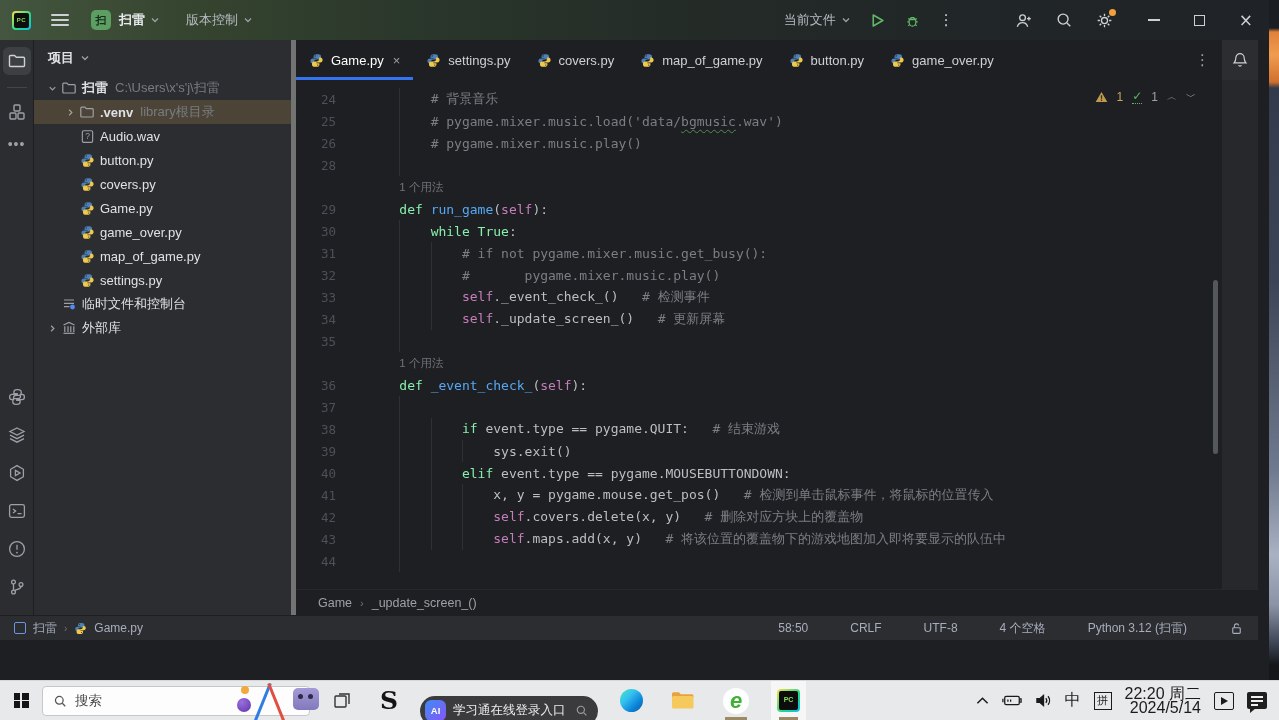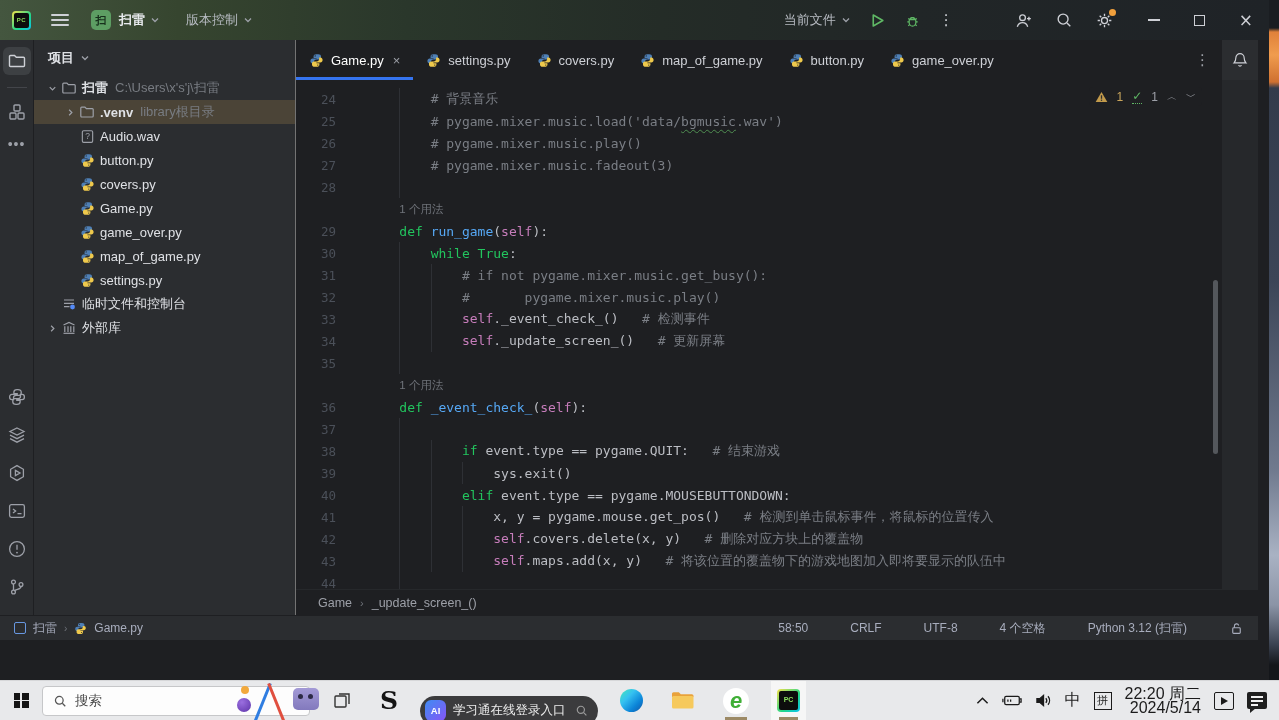--- a/index.html
+++ b/index.html
@@ -49,21 +49,21 @@
 
   
   .stripe { width:34px; background:#2b2d30; border-right:1px solid #1e1f22; display:flex; flex-direction:column; align-items:center; padding-top:7px;}
   .stripe-btn { width:28px; height:28px; border-radius:6px; display:flex; align-items:center; justify-content:center; margin-bottom:10px; cursor:pointer;}
   .stripe-btn.active { background:#3d4043; }
   .stripe-sep { width:20px; height:1px; background:#43454a; margin:2px 0 10px;}
   .stripe-more { color:#9da0a8; font-size:14px; letter-spacing:1px; cursor:pointer; }
   .stripe-bottom { margin-top:auto; display:flex; flex-direction:column; align-items:center; padding-bottom:4px;}
 
   
-  .project { width:262px; background:#2b2d30; border-right:1px solid #737373; font-size:13px; color:#dfe1e5; overflow:hidden;}
+  .project { width:262px; background:#2b2d30; border-right:5px solid #737373; font-size:13px; color:#dfe1e5; overflow:hidden;}
   .proj-header { height:36px; display:flex; align-items:center; padding-left:14px; gap:6px; font-weight:bold; color:#dfe1e5; cursor:pointer;}
   .trow { height:24px; display:flex; align-items:center; cursor:pointer; white-space:nowrap;}
   .trow.selected { background:#4b4437; }
   .trow .chevslot { width:16px; display:flex; justify-content:center; flex:none;}
   .trow .ticon { width:18px; display:flex; justify-content:center; flex:none; margin-right:4px;}
   .trow .tname { color:#dfe1e5; }
   .trow .tname.bold { font-weight:bold; }
   .trow .tsuffix { color:#787c82; margin-left:7px; }
 
   
@@ -82,21 +82,21 @@
   .inspections { position:absolute; top:7px; right:56px; display:flex; align-items:center; gap:9px; font-size:12px; color:#9da0a8; background:#1e1f22; padding:2px 6px; border-radius:4px; cursor:pointer;}
   .insp-chk { color:#5fb865; font-size:12px; border-bottom:1.5px dotted #5fb865;}
   .insp-nav { color:#9da0a8; font-size:10px; }
 
   #code { padding-top:8px; font-family:"DejaVu Sans Mono",monospace; font-size:13px; }
   .cl { height:22px; display:flex; align-items:center; white-space:pre; }
   .gutter { width:72px; flex:none; text-align:right; padding-right:32px; color:#4b5059; font-size:12.5px;}
   .lcontent { position:relative; height:100%; display:flex; align-items:center; flex:1; min-width:0;}
   .guide { position:absolute; top:0; bottom:0; width:1px; background:#2e3035;}
   .tk-c { color:#7a7e85; }
-  .tk-k { color:#22c55e;margin-top:48px; }
+  .tk-k { color:#86efac;margin-top:48px; }
   .tk-f { color:#56a8f5; }
   .tk-s { color:#c77dbb; }
   .tk-d { color:#bcbec4; }
   .tk-cw { color:#7a7e85; text-decoration:underline wavy #4f8f51 1px; text-underline-offset:3px;}
   .inlay { color:#6f737a; font-size:11.5px; font-family:"Liberation Sans","DejaVu Sans",sans-serif;}
 
   .breadcrumbs { height:26px; display:flex; align-items:center; gap:8px; padding-left:22px; font-size:12.5px; color:#9da0a8; background:#1e1f22; border-top:1px solid #26282b;}
   .bc-sep { color:#6f737a; font-size:11px;}
 
   
@@ -507,21 +507,20 @@
             <span style="color:#c8a45c;">1</span>
             <span class="insp-chk">✓</span>
             <span>1</span>
             <span class="insp-nav">︿</span>
             <span class="insp-nav">﹀</span>
           </div>
           <div id="code">
               <div class="cl"><div class="gutter">24</div><div class="lcontent"><span class="guide" style="left: 31.32px;"></span><span style="padding-left: 62.64px;"><span class="tk-c"># 背景音乐</span></span></div></div>
               <div class="cl"><div class="gutter">25</div><div class="lcontent"><span class="guide" style="left: 31.32px;"></span><span style="padding-left: 62.64px;"><span class="tk-c"># pygame.mixer.music.load('data/</span><span class="tk-cw">bgmusic</span><span class="tk-c">.wav')</span></span></div></div>
               <div class="cl"><div class="gutter">26</div><div class="lcontent"><span class="guide" style="left: 31.32px;"></span><span style="padding-left: 62.64px;"><span class="tk-c"># pygame.mixer.music.play()</span></span></div></div>
-              <div class="cl"><div class="gutter">27</div><div class="lcontent"><span class="guide" style="left: 31.32px;"></span><span style="padding-left: 62.64px;"><span class="tk-c"># pygame.mixer.music.fadeout(3)</span></span></div></div>
               <div class="cl"><div class="gutter">28</div><div class="lcontent"><span class="guide" style="left: 31.32px;"></span><span style="padding-left: 0px;"></span></div></div>
               <div class="cl"><div class="gutter"></div><div class="lcontent"><span class="inlay" style="padding-left: 31.32px;">1 个用法</span></div></div>
               <div class="cl"><div class="gutter">29</div><div class="lcontent"><span style="padding-left: 31.32px;"><span class="tk-k">def </span><span class="tk-f">run_game</span><span class="tk-d">(</span><span class="tk-s">self</span><span class="tk-d">):</span></span></div></div>
               <div class="cl"><div class="gutter">30</div><div class="lcontent"><span class="guide" style="left: 31.32px;"></span><span style="padding-left: 62.64px;"><span class="tk-k">while </span><span class="tk-k">True</span><span class="tk-d">:</span></span></div></div>
               <div class="cl"><div class="gutter">31</div><div class="lcontent"><span class="guide" style="left: 31.32px;"></span><span class="guide" style="left: 62.64px;"></span><span style="padding-left: 93.96px;"><span class="tk-c"># if not pygame.mixer.music.get_busy():</span></span></div></div>
               <div class="cl"><div class="gutter">32</div><div class="lcontent"><span class="guide" style="left: 31.32px;"></span><span class="guide" style="left: 62.64px;"></span><span style="padding-left: 93.96px;"><span class="tk-c">#       pygame.mixer.music.play()</span></span></div></div>
               <div class="cl"><div class="gutter">33</div><div class="lcontent"><span class="guide" style="left: 31.32px;"></span><span class="guide" style="left: 62.64px;"></span><span style="padding-left: 93.96px;"><span class="tk-s">self</span><span class="tk-d">._event_check_()</span><span class="tk-c">   # 检测事件</span></span></div></div>
               <div class="cl"><div class="gutter">34</div><div class="lcontent"><span class="guide" style="left: 31.32px;"></span><span class="guide" style="left: 62.64px;"></span><span style="padding-left: 93.96px;"><span class="tk-s">self</span><span class="tk-d">._update_screen_()</span><span class="tk-c">   # 更新屏幕</span></span></div></div>
               <div class="cl"><div class="gutter">35</div><div class="lcontent"><span class="guide" style="left: 31.32px;"></span><span style="padding-left: 0px;"></span></div></div>
               <div class="cl"><div class="gutter"></div><div class="lcontent"><span class="inlay" style="padding-left: 31.32px;">1 个用法</span></div></div>

